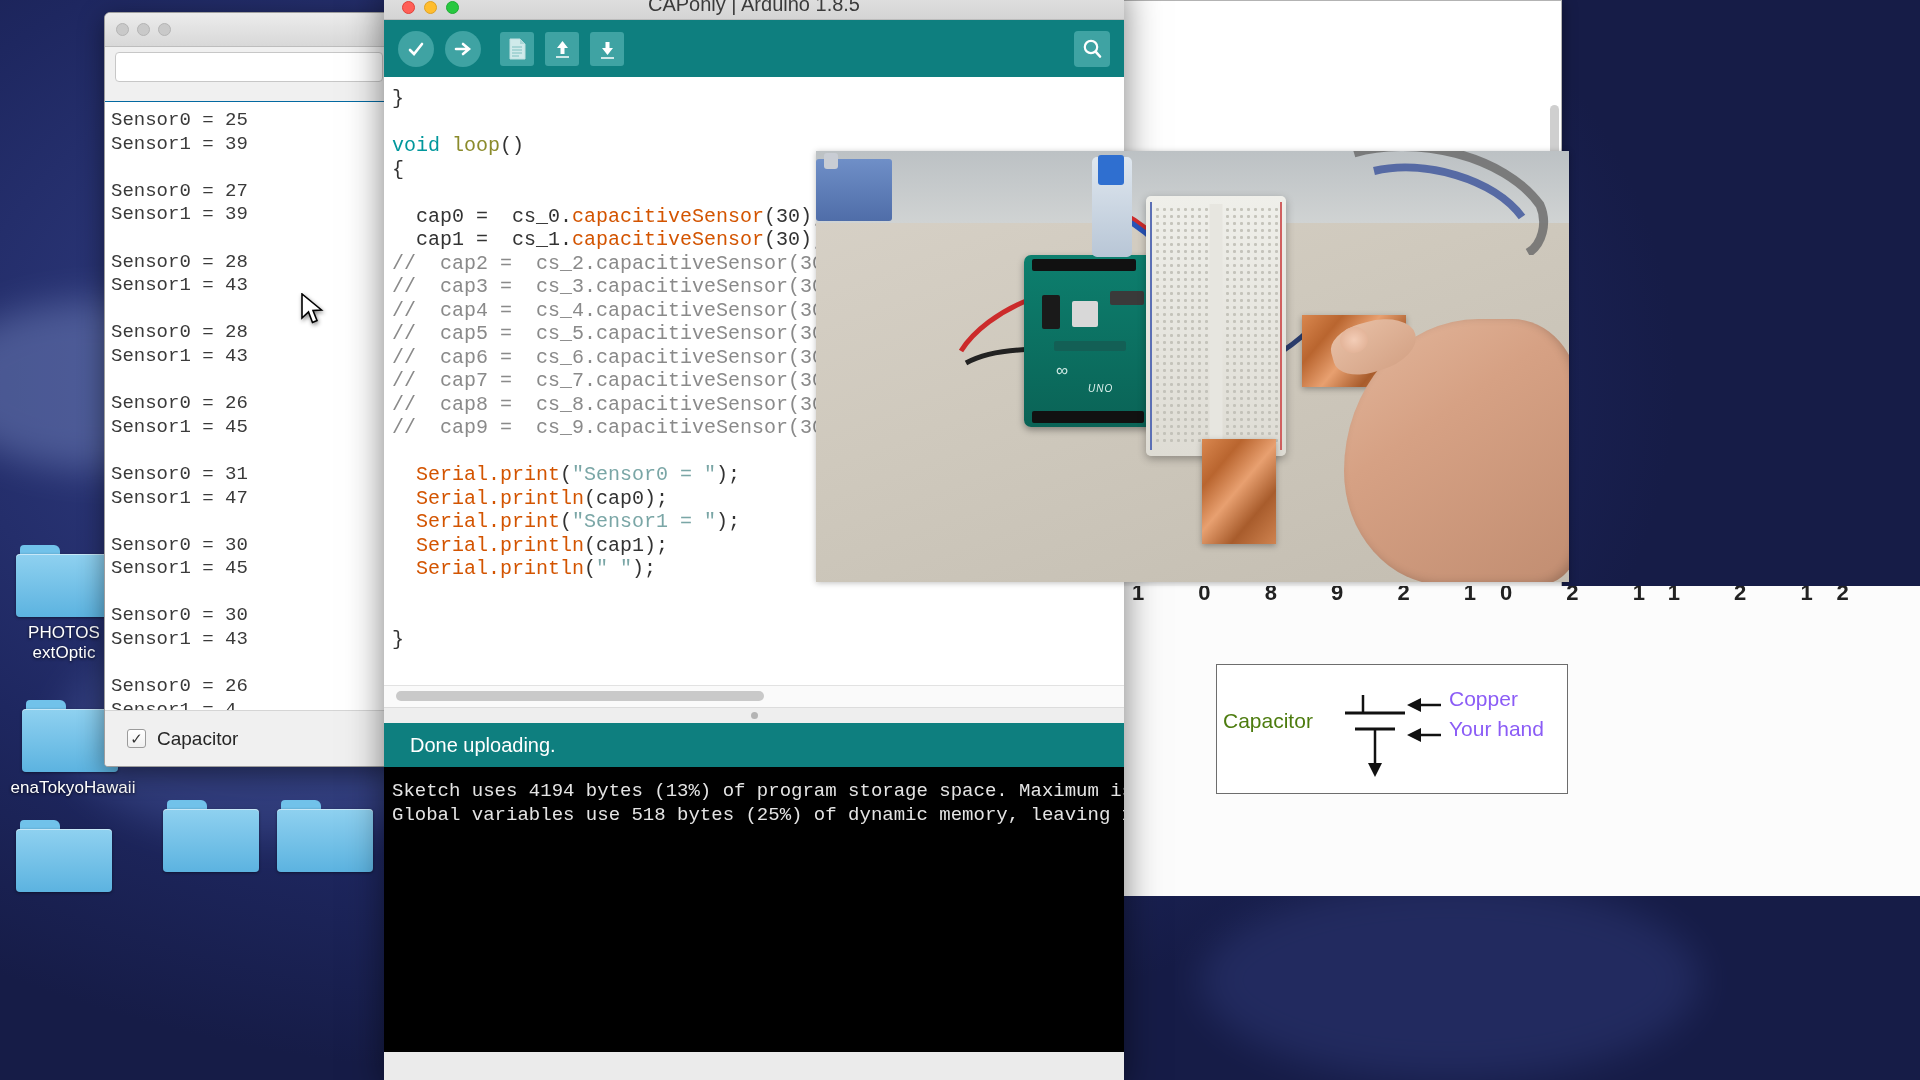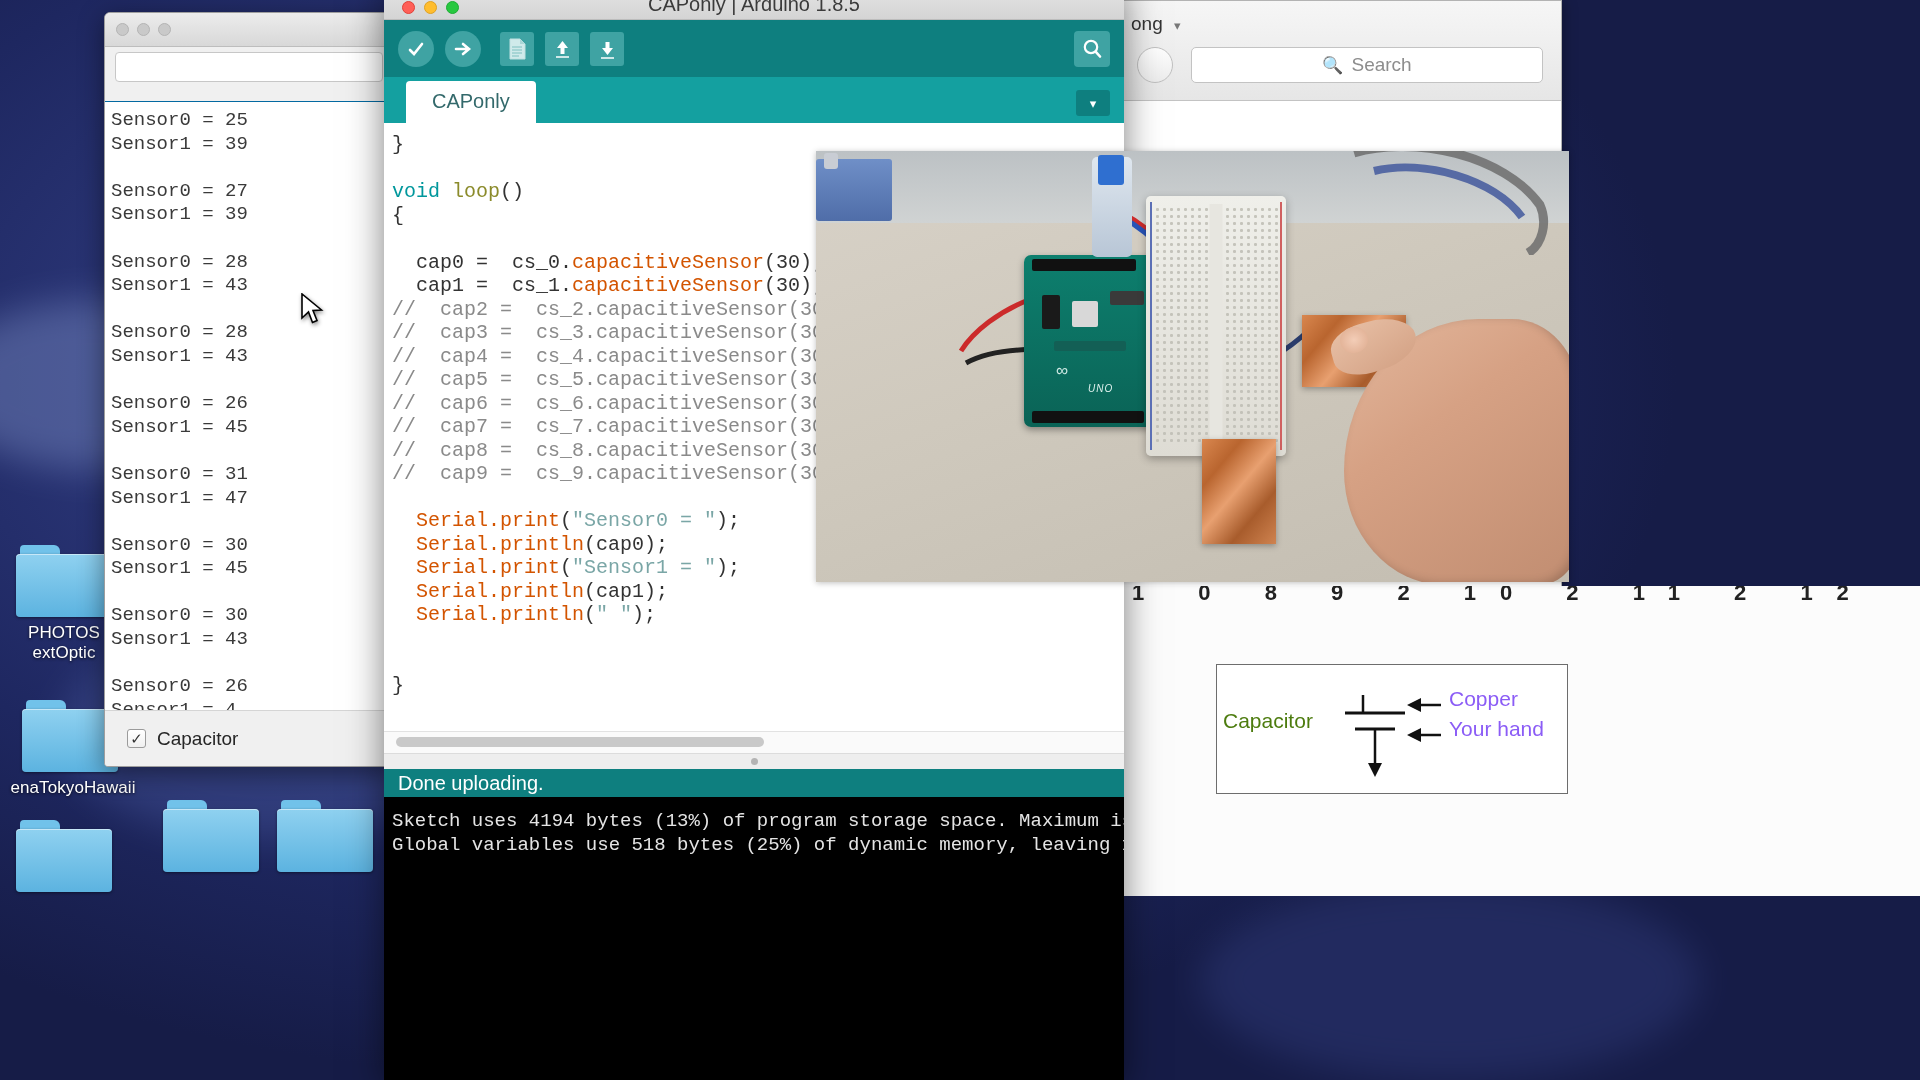--- a/index.html
+++ b/index.html
@@ -311,23 +311,23 @@
   #ide .ide-grabber {
     height: 16px; background: #eeeeee;
     border-top: 1px solid #dcdcdc;
     display:flex; align-items:center; justify-content:center;
   }
   #ide .ide-grabber i {
     display:block; width: 7px; height: 7px; border-radius: 50%;
     background: #b4b4b4;
   }
   #ide .ide-status {
-    height: 28px; background: #0e7f7f;
+    height: 44px; background: #0e7f7f;
     display: flex; align-items: center;
-    padding-left: 14px;
+    padding-left: 26px;
     color: #fff; font-size: 20px;
   }
   #ide .ide-console {
     height: 285px;
     background: #000;
     color: #e4e4e4;
     font-family: "Liberation Mono", "DejaVu Sans Mono", monospace;
     font-size: 19px;
     line-height: 24px;
     padding: 12px 0 0 8px;
@@ -492,31 +492,20 @@
   </div>
   <div class="desk-icon" style="left:266px;top:800px;">
     <div class="folder">
         <div class="tab"></div>
         <div class="body"></div>
       </div>
   </div>
 </div>
 
 <div id="bg-browser">
-  <div class="bb-toolbar">
-    <div class="bb-select">
-      <span>ong</span>
-      <span class="bb-chev">▾</span>
-    </div>
-    <div class="bb-circle"></div>
-    <div class="bb-search">
-      <span class="mag">🔍</span>
-      <span>Search</span>
-    </div>
-  </div>
   <div class="bb-content">
     <div class="bb-text" style="white-space:pre-line;">o h
 o d
 rci
 ow
 lan
 lig
 on
 lig</div>
     <div class="bb-scrollbar"></div>
@@ -615,24 +604,20 @@
       </svg>
     </span>
     <span class="tb-serial">
       <svg width="22" height="22" viewBox="0 0 22 22">
         <circle cx="10" cy="9" r="6.2" stroke="#fff" stroke-width="2.2" fill="none"></circle>
         <path d="M14.6 13.6 L19 18.5" stroke="#fff" stroke-width="2.6" stroke-linecap="round"></path>
       </svg>
     </span>
   </div>
 
-  <div class="ide-tabbar">
-    <span class="ide-tab">CAPonly</span>
-    <span class="ide-tab-drop">▾</span>
-  </div>
 
   <div class="ide-editor">
     <div class="code" id="code-area"><div><span class="tk-pln">}</span></div><div>&nbsp;</div><div><span class="tk-kw">void </span><span class="tk-fn">loop</span><span class="tk-pln">()</span></div><div><span class="tk-pln">{</span></div><div>&nbsp;</div><div><span class="tk-pln">  cap0 =  cs_0.</span><span class="tk-orng">capacitiveSensor</span><span class="tk-pln">(30);</span></div><div><span class="tk-pln">  cap1 =  cs_1.</span><span class="tk-orng">capacitiveSensor</span><span class="tk-pln">(30);</span></div><div><span class="tk-cmt">//  cap2 =  cs_2.capacitiveSensor(30);</span></div><div><span class="tk-cmt">//  cap3 =  cs_3.capacitiveSensor(30);</span></div><div><span class="tk-cmt">//  cap4 =  cs_4.capacitiveSensor(30);</span></div><div><span class="tk-cmt">//  cap5 =  cs_5.capacitiveSensor(30);</span></div><div><span class="tk-cmt">//  cap6 =  cs_6.capacitiveSensor(30);</span></div><div><span class="tk-cmt">//  cap7 =  cs_7.capacitiveSensor(30);</span></div><div><span class="tk-cmt">//  cap8 =  cs_8.capacitiveSensor(30);</span></div><div><span class="tk-cmt">//  cap9 =  cs_9.capacitiveSensor(30);</span></div><div>&nbsp;</div><div><span class="tk-pln">  </span><span class="tk-orng">Serial.print</span><span class="tk-pln">(</span><span class="tk-str">"Sensor0 = "</span><span class="tk-pln">);</span></div><div><span class="tk-pln">  </span><span class="tk-orng">Serial.println</span><span class="tk-pln">(cap0);</span></div><div><span class="tk-pln">  </span><span class="tk-orng">Serial.print</span><span class="tk-pln">(</span><span class="tk-str">"Sensor1 = "</span><span class="tk-pln">);</span></div><div><span class="tk-pln">  </span><span class="tk-orng">Serial.println</span><span class="tk-pln">(cap1);</span></div><div><span class="tk-pln">  </span><span class="tk-orng">Serial.println</span><span class="tk-pln">(</span><span class="tk-str">" "</span><span class="tk-pln">);</span></div><div>&nbsp;</div><div>&nbsp;</div><div><span class="tk-pln">}</span></div></div>
   </div>
 
   <div class="ide-hscroll-wrap">
     <div class="ide-hscroll"></div>
   </div>
   <div class="ide-grabber">
       <i></i>

